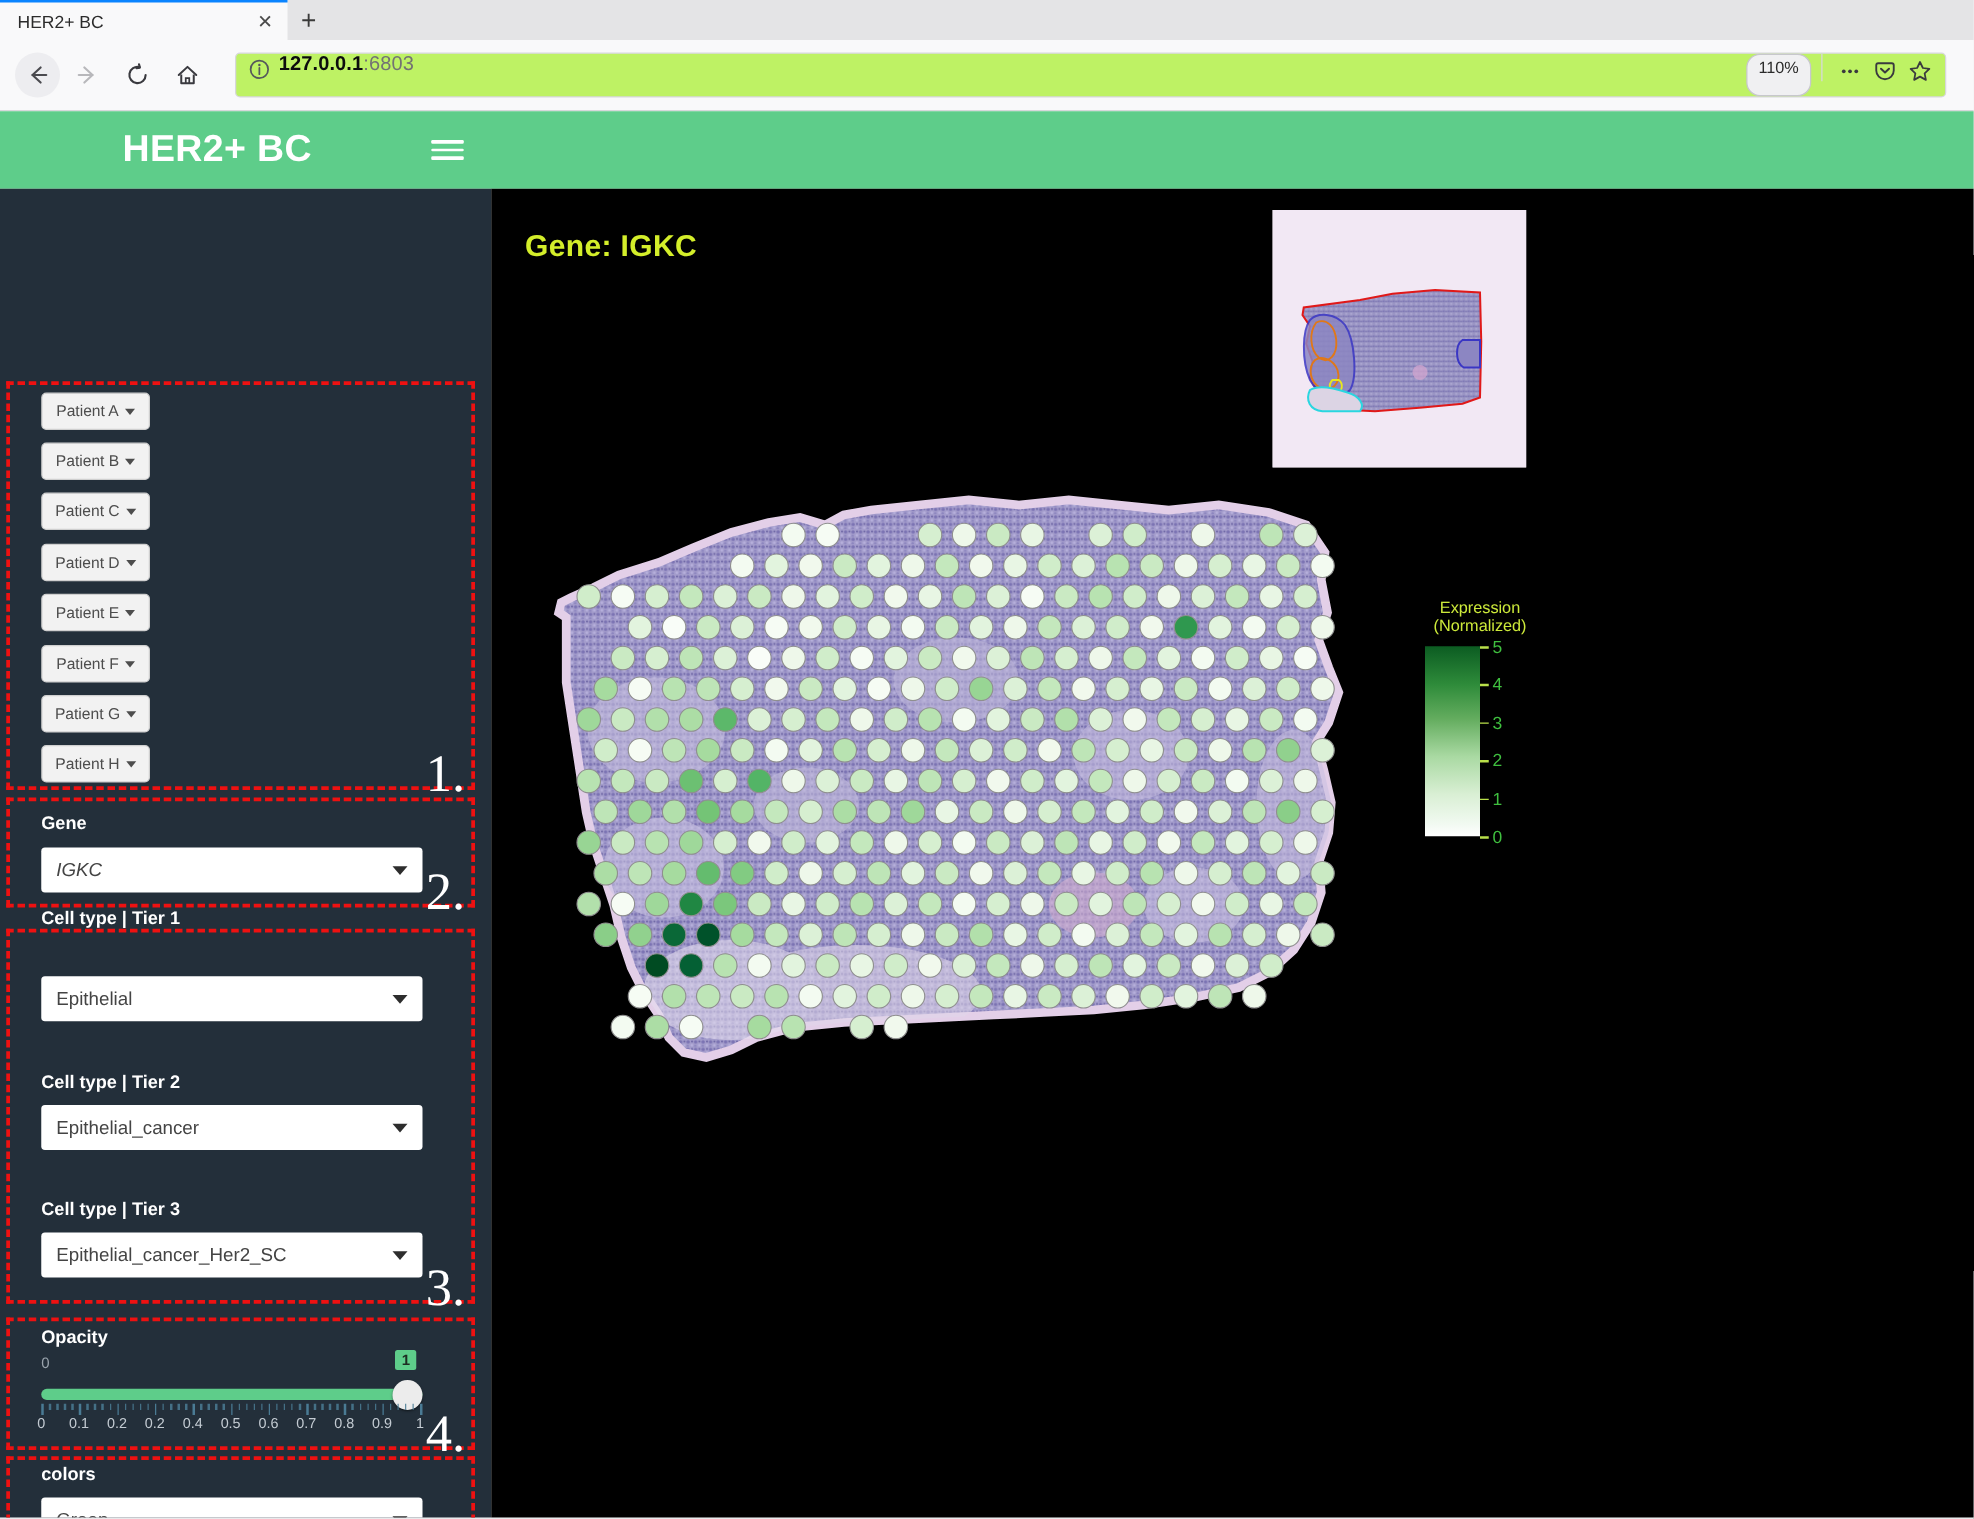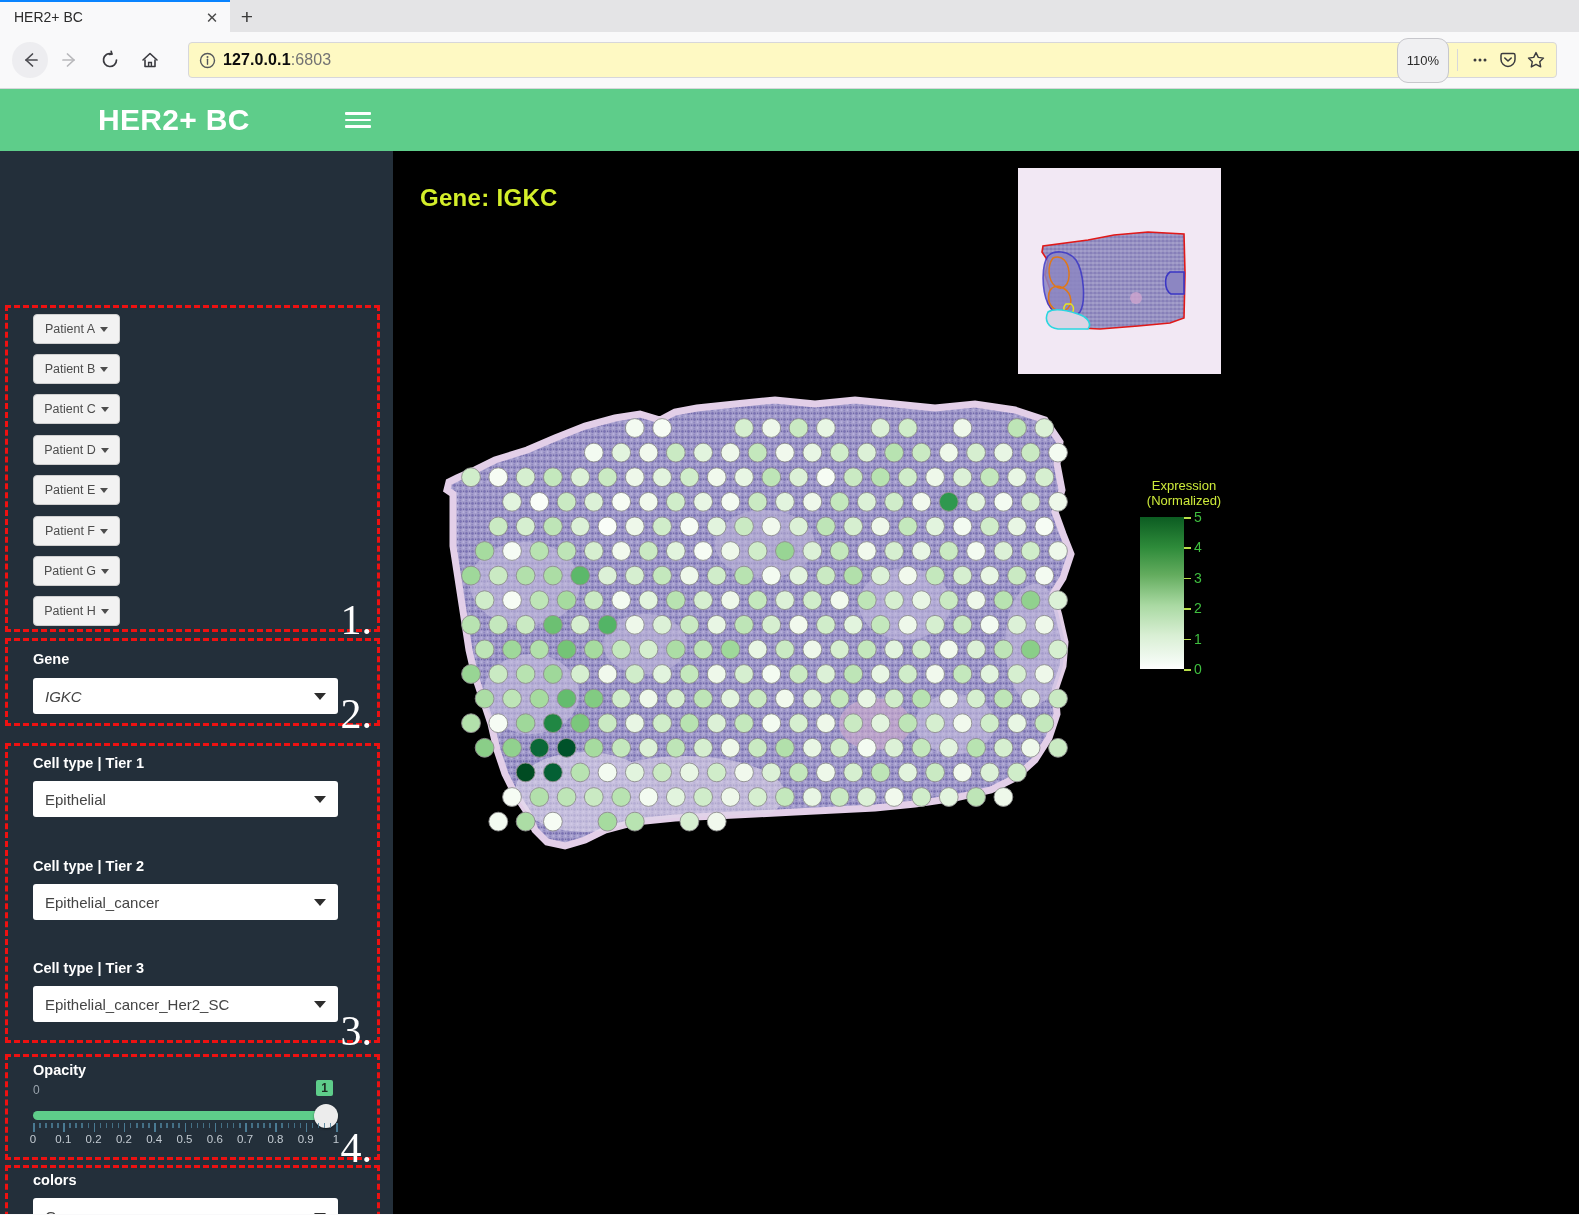--- a/index.html
+++ b/index.html
@@ -42,32 +42,32 @@
   .nav-btn {
     width: 36px; height: 36px; border-radius: 50%;
     display: flex; align-items: center; justify-content: center;
     color: #0c0c0d;
   }
   .nav-btn svg { display: block; }
   #back-btn { background: #ededf0; }
   #fwd-btn { opacity: 0.45; }
   #url-bar {
     flex: 1; height: 36px; margin: 0 10px 0 16px;
-    background: #fef9c3; border: 1px solid #d7d7db; border-radius: 4px;
-    display: flex; align-items: center; padding: 0 6px;
+    background: #bef264; border: 1px solid #d7d7db; border-radius: 4px;
+    display: flex; padding: 0 6px;
   }
   #url-bar .info-icon {
     width: 24px; height: 24px; display: flex; align-items: center;
     justify-content: center; color: #55585c; margin-right: 4px;
   }
   #url-text { font-size: 16px; color: #0c0c0d; letter-spacing: 0.1px; }
   #url-text .port { color: #737373; }
   #zoom-badge {
     font-size: 13px; color: #2b2b2b; border: 1px solid #c7c7cc;
-    border-radius: 11px; padding: 14px 9px; background: #f0f0f2; margin-left: auto;
+    border-radius: 11px; padding: 2px 9px; background: #f0f0f2; margin-left: auto;
   }
   #url-sep { width: 1px; height: 22px; background: #d7d7db; margin: 0 8px; }
   .url-icon {
     width: 28px; height: 28px; display: flex; align-items: center;
     justify-content: center; color: #3a3a3e;
   }
   #chrome-bottom-line { height: 1px; background: #d7d7db; }
 
   
   #app { width: 1579px; height: 1125px; position: relative; }
@@ -327,21 +327,21 @@
       </div>
       <div class="field-label" style="top:500px;">Gene</div>
       <div class="select-box" style="top:527px;font-style:italic;">
         <span>IGKC</span>
         <i class="sel-caret"></i>
       </div>
 
       <div class="ann-box" style="top:592px;height:300px;">
         <span class="ann-num">3.</span>
       </div>
-      <div class="field-label" style="top:576px;margin-top:28px;">Cell type | Tier 1</div>
+      <div class="field-label" style="top:576px;">Cell type | Tier 1</div>
       <div class="select-box" style="top:630px;">
         <span>Epithelial</span>
         <i class="sel-caret"></i>
       </div>
       <div class="field-label" style="top:707px;">Cell type | Tier 2</div>
       <div class="select-box" style="top:733px;text-align:right;">
         <span>Epithelial_cancer</span>
         <i class="sel-caret"></i>
       </div>
       <div class="field-label" style="top:809px;">Cell type | Tier 3</div>

